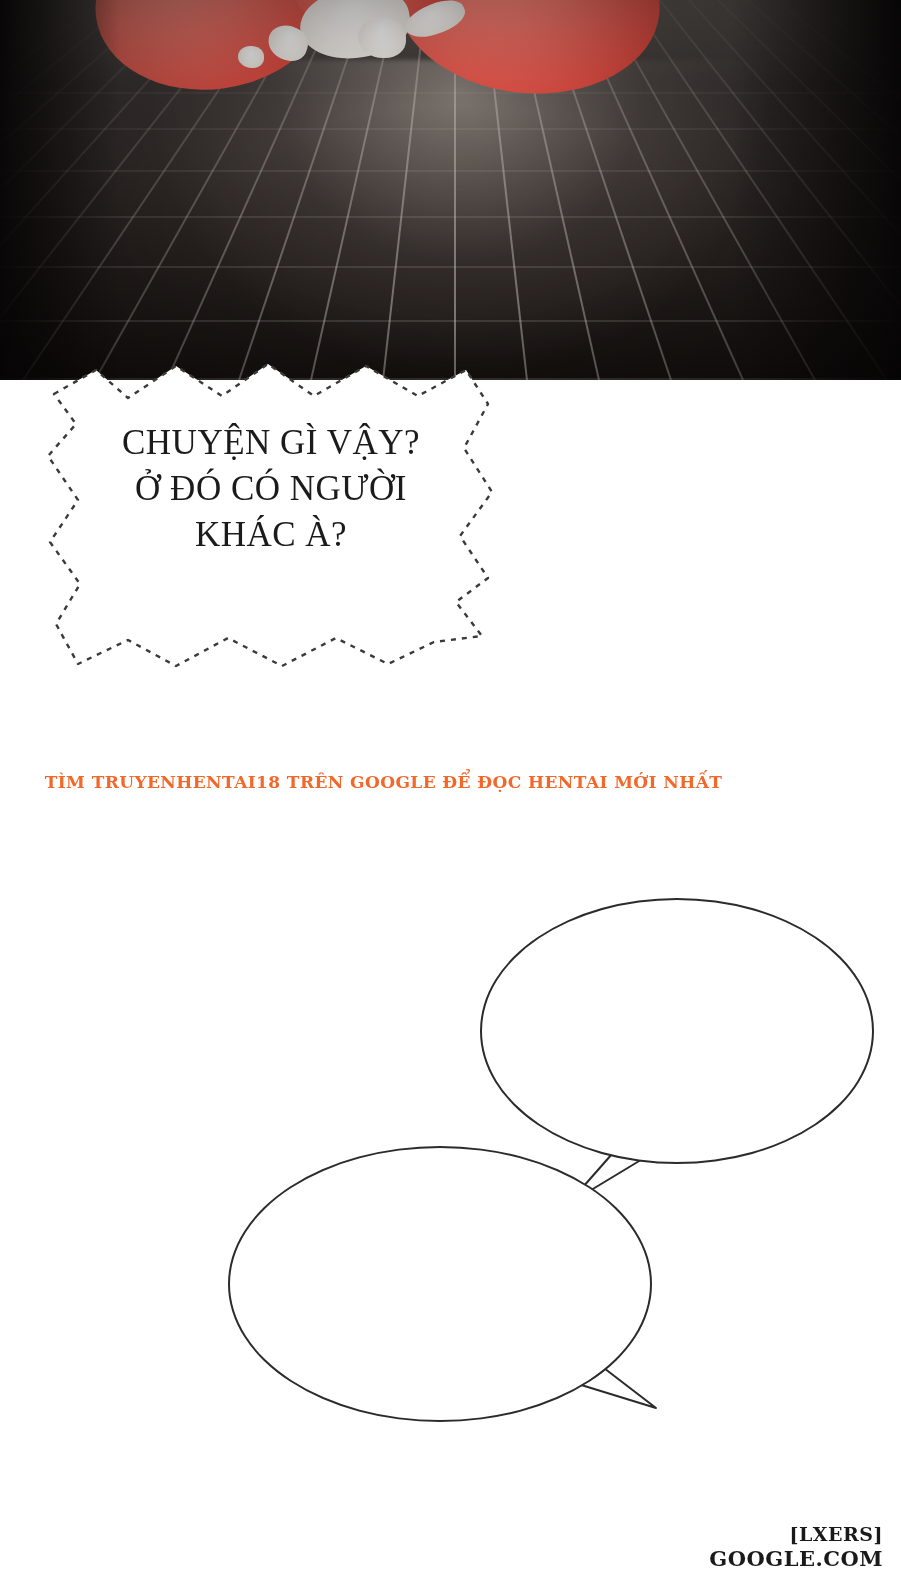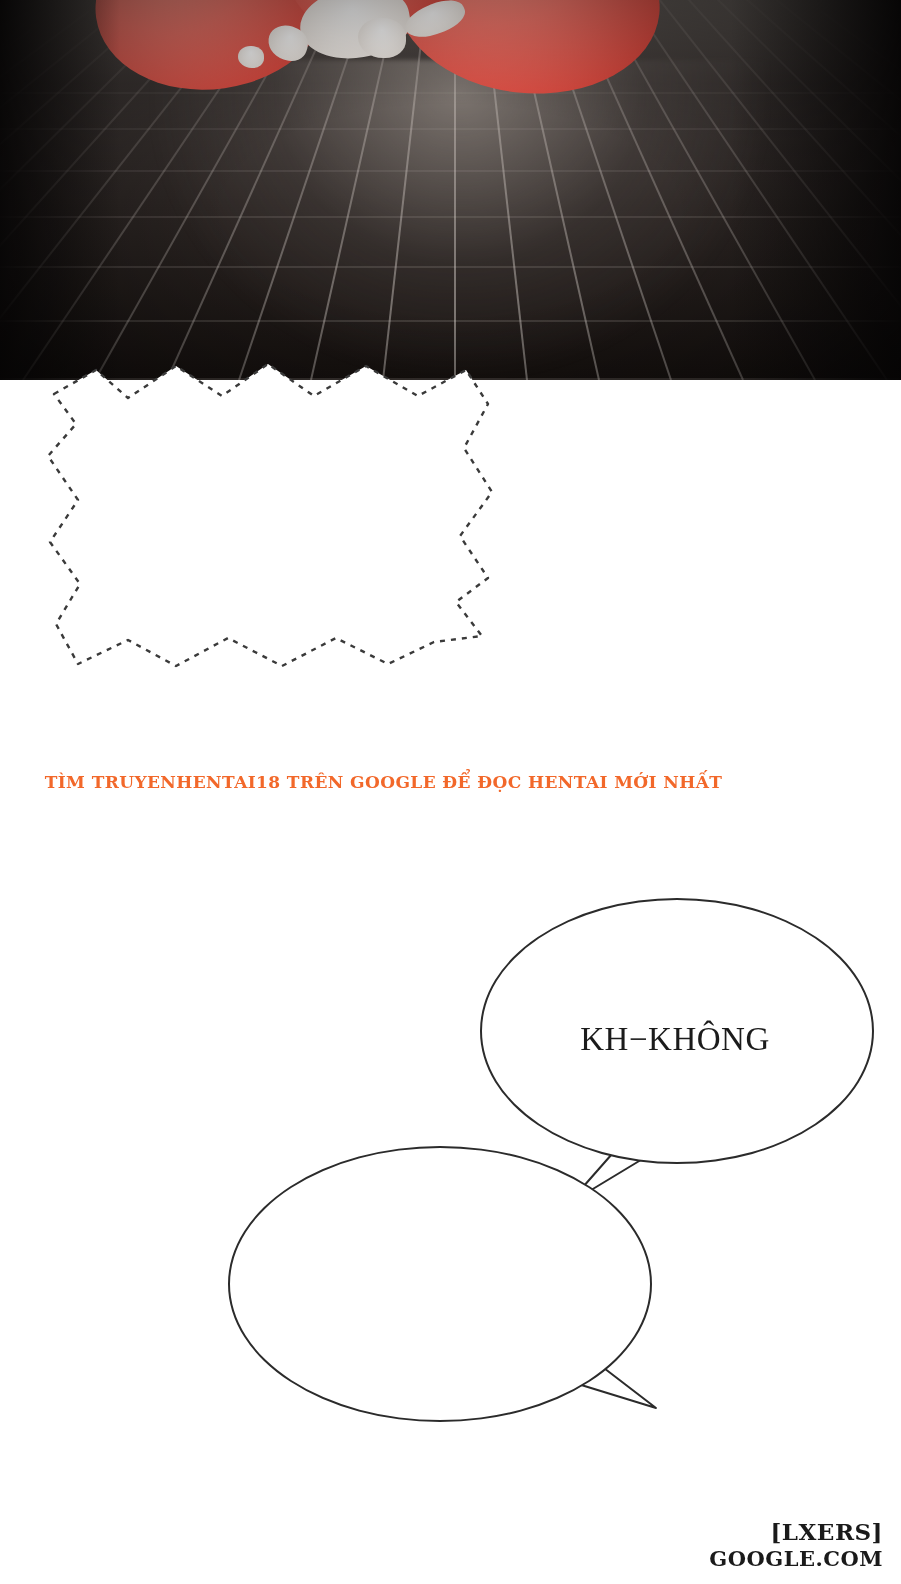--- a/index.html
+++ b/index.html
@@ -167,21 +167,21 @@
   .watermark {
     position: absolute;
     right: 18px;
     bottom: 12px;
     text-align: right;
     color: #1a1a1a;
     font-family: "DejaVu Serif", serif;
     font-weight: bold;
     line-height: 1.22;
   }
-  .watermark .wm-tag { font-size: 23px; letter-spacing: 0.5px; }
+  .watermark .wm-tag { font-size: 19px; letter-spacing: 0.5px; }
   .watermark .wm-site { font-size: 21px; letter-spacing: 0.5px; }
 </style>
 </head>
 <body>
 
 <div class="page">
 
   <div class="art-panel">
     <div class="floor"></div>
     <div class="floor-sheen"></div>
@@ -244,29 +244,31 @@
       <path d="M 18 42
                L 60 18 L 92 46 L 140 14 L 186 44 L 232 12 L 278 44 L 330 14
                L 382 44 L 430 18 L 452 52
                L 428 96 L 456 140 L 424 184 L 452 226
                L 420 250 L 446 284 L 398 290
                L 352 312 L 300 286 L 246 314 L 192 286 L 140 314 L 92 288
                L 42 312 L 20 272
                L 44 232 L 14 190 L 42 148 L 12 104 L 40 72 Z" fill="#ffffff" stroke="#3a3a3a" stroke-width="2.4" stroke-dasharray="5 6" stroke-linejoin="round"></path>
     </svg>
   </div>
+  <div class="bubble-text jag-text">CHUYỆN GÌ VẬY?
+Ở ĐÓ CÓ NGƯỜI
+KHÁC À?</div>
 
   <div class="tail tail-1">
     <svg width="120" height="110" viewBox="0 0 120 110" xmlns="http://www.w3.org/2000/svg">
       <path d="M 96 4 L 8 104 L 104 46 Z" fill="#ffffff" stroke="#2b2b2b" stroke-width="2" stroke-linejoin="round"></path>
       <path d="M 40 52 L 98 16" stroke="#ffffff" stroke-width="5"></path>
     </svg>
   </div>
   <div class="bubble-oval oval-1"></div>
-  <div class="bubble-text oval-1-text">KH−KHÔNG</div>
 
   <div class="tail tail-2">
     <svg width="110" height="80" viewBox="0 0 110 80" xmlns="http://www.w3.org/2000/svg">
       <path d="M 10 2 L 96 68 L 18 44 Z" fill="#ffffff" stroke="#2b2b2b" stroke-width="2" stroke-linejoin="round"></path>
       <path d="M 12 6 L 16 42" stroke="#ffffff" stroke-width="5"></path>
     </svg>
   </div>
   <div class="bubble-oval oval-2"></div>
 
   <div class="promo">TÌM TRUYENHENTAI18 TRÊN GOOGLE ĐỂ ĐỌC HENTAI MỚI NHẤT</div>

